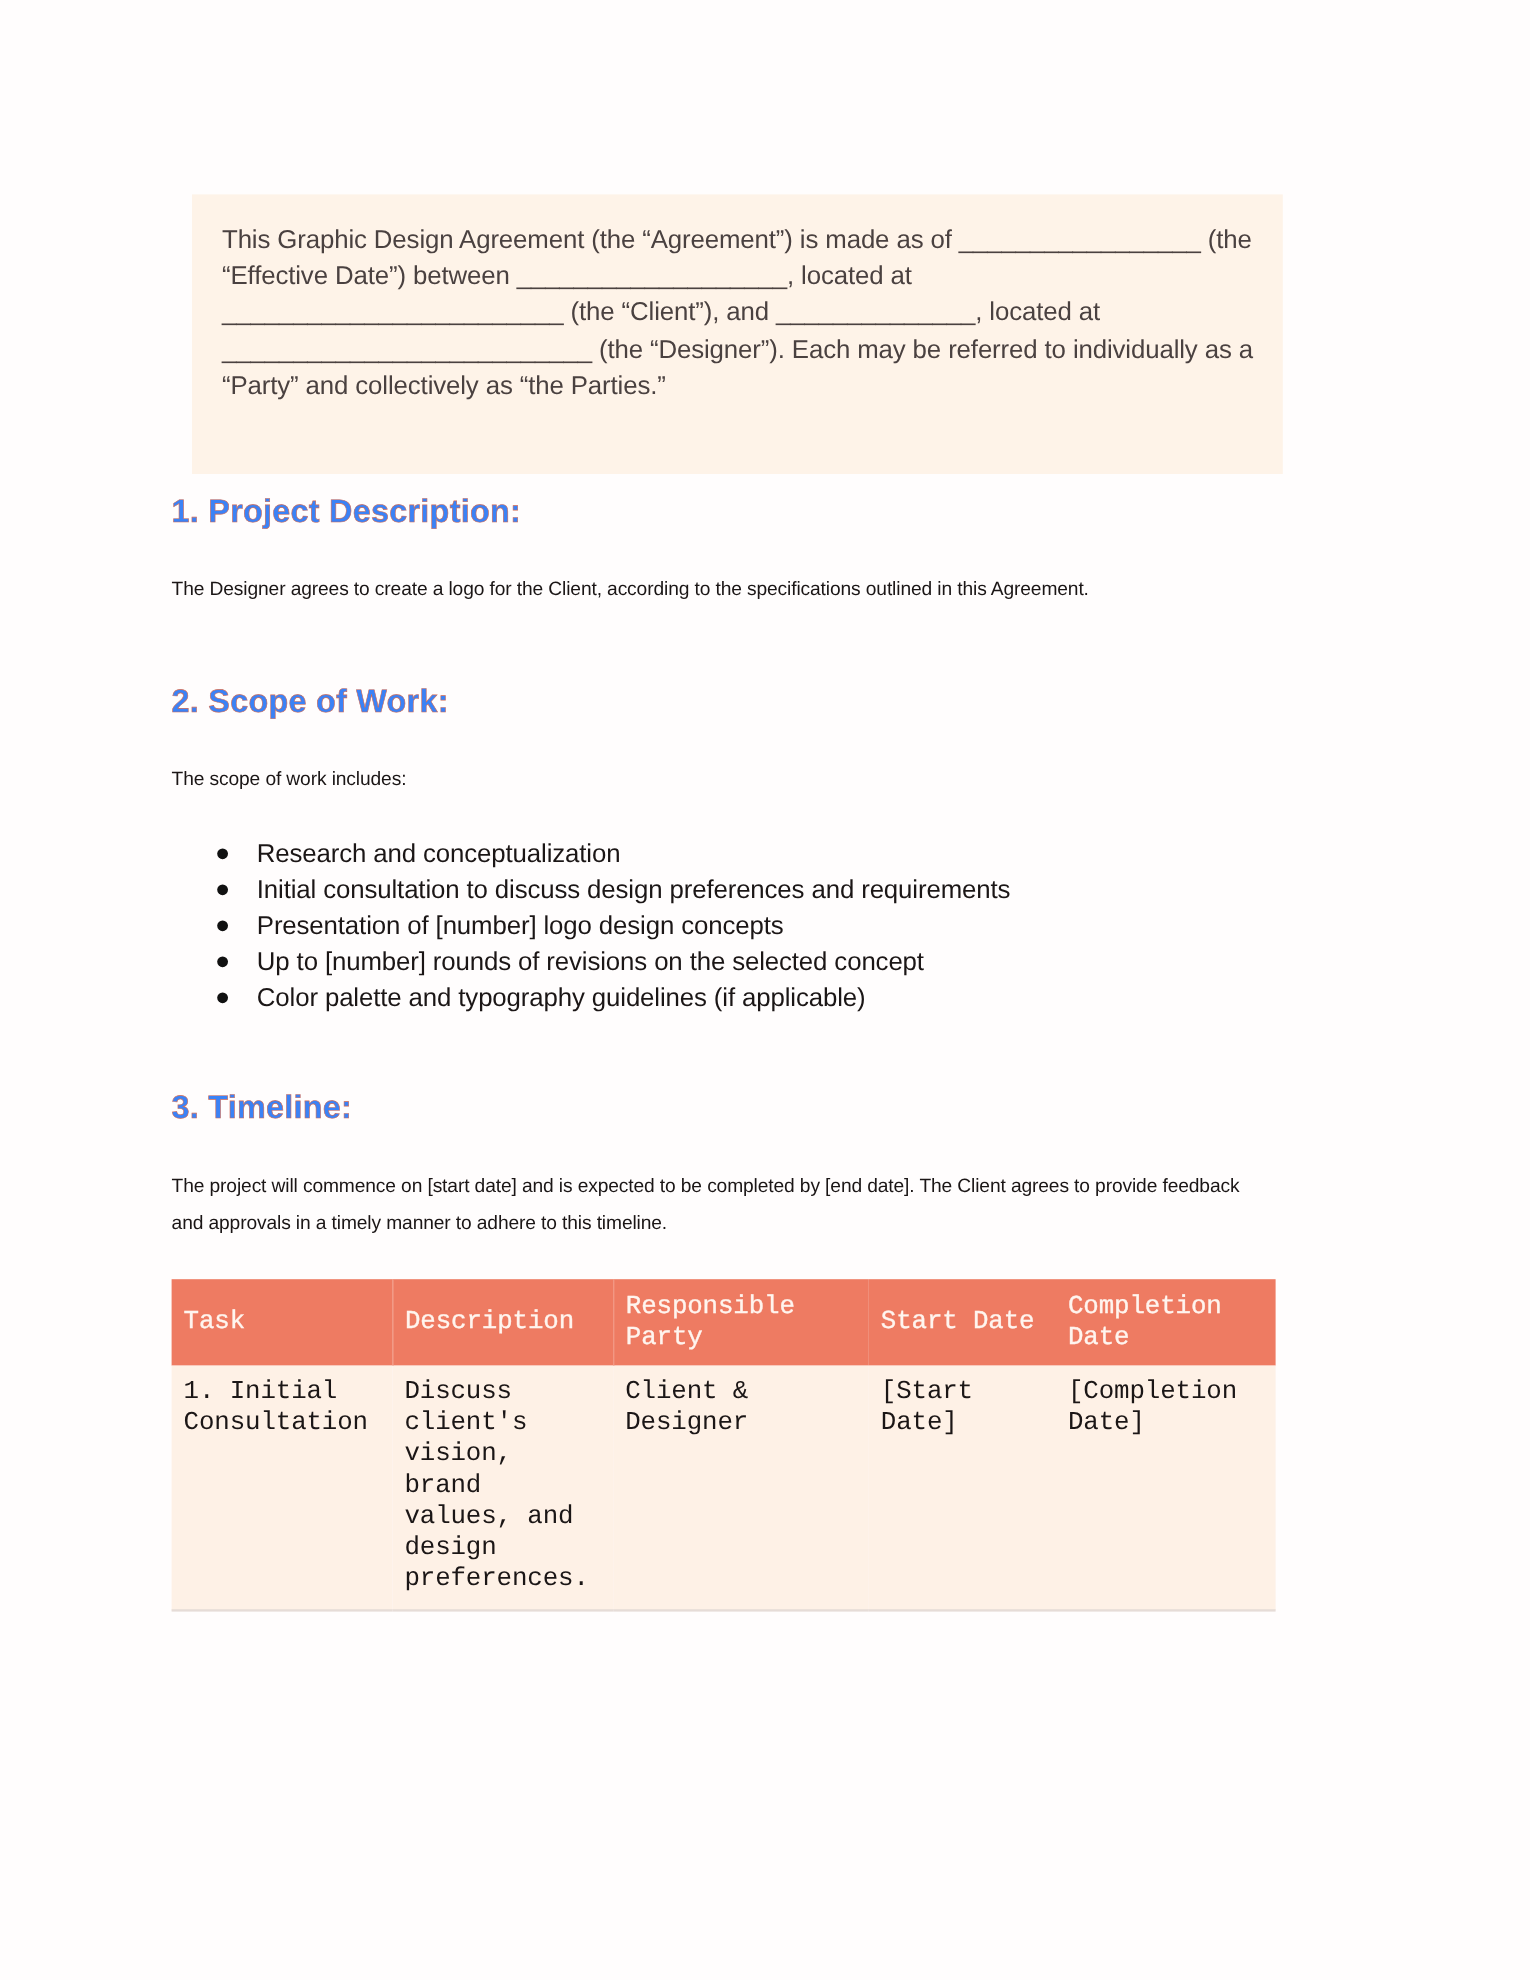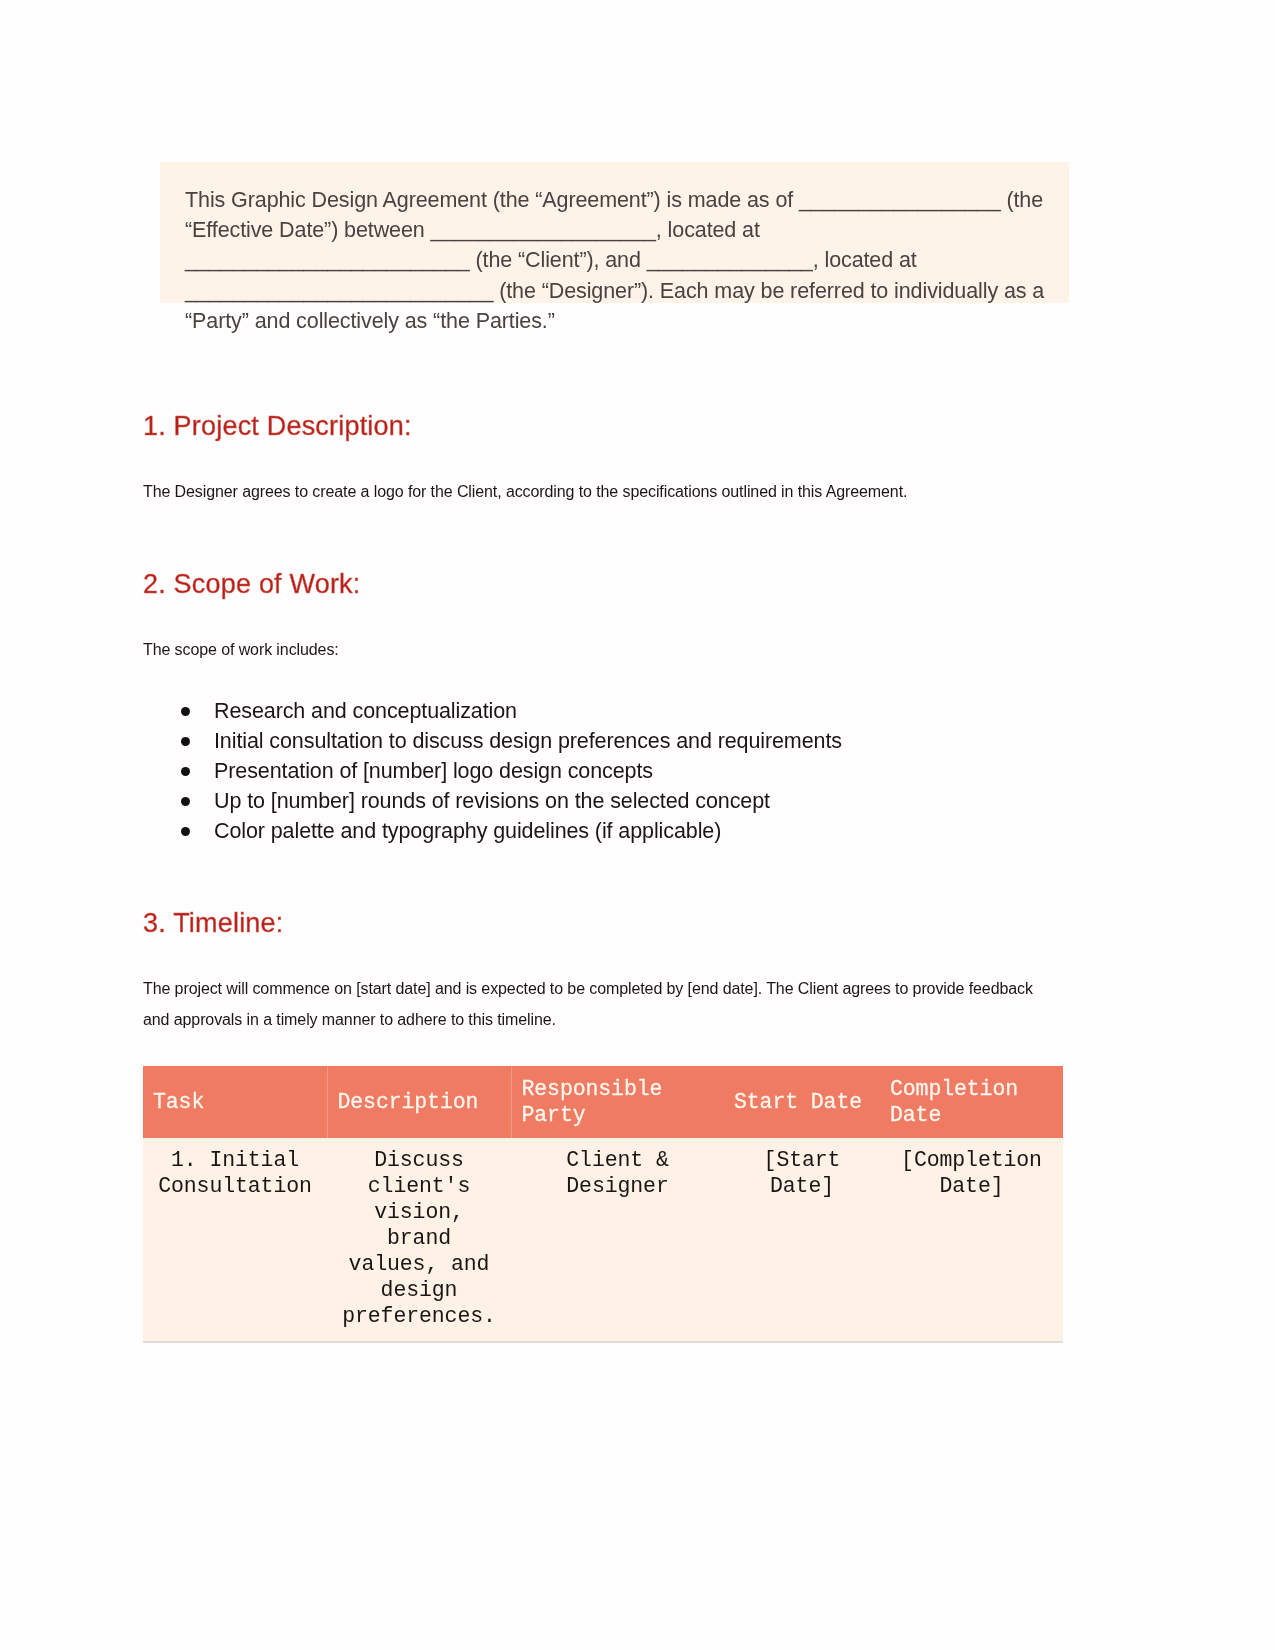--- a/index.html
+++ b/index.html
@@ -1,41 +1,41 @@
 <!DOCTYPE html>
 <html><head>
 <meta charset="utf-8">
 <style>
   html, body { margin: 0; padding: 0; }
   body {
     width: 1275px; height: 1650px; background: #fffdfd; position: relative;
     font-family: "Liberation Sans", sans-serif; color: #1b1616; overflow: hidden;
   }
   .intro {
-    position: absolute; left: 160px; top: 162px; width: 909px; height: 141px;
+    position: absolute; left: 160px; top: 162px; width: 909px; height: 233px;
     background: #fef3e8; box-sizing: border-box; padding: 23px 24px 0 25px;
     color: #4a4140; font-size: 21.5px; line-height: 30.2px; letter-spacing: -0.1px;
   }
   .intro p { margin: 0; }
-  .h { position: absolute; left: 143px; margin: 0; color: #b91c1c;
-       font-size: 27px; font-weight: normal; letter-spacing: 0.2px; -webkit-text-stroke: 0.5px #d06a55; }
+  .h { position: absolute; left: 143px; margin: 0; color: #3b82f6;
+       font-size: 27px; font-weight: bold; letter-spacing: 0.2px; -webkit-text-stroke: 0.5px #d06a55; }
   .para { position: absolute; left: 143px; width: 920px; margin: 0;
           font-size: 16px; line-height: 30.5px; letter-spacing: -0.1px; }
   .bullets { position: absolute; left: 143px; top: 696px; margin: 0; padding: 0; list-style: none;
              font-size: 21.5px; line-height: 30.1px; letter-spacing: -0.1px; }
   .bullets li { position: relative; padding-left: 71px; }
   .bullets li::before { content: ""; position: absolute; left: 38px; top: 11px;
                         width: 9px; height: 9px; border-radius: 50%; background: #111; }
   table.tl { position: absolute; left: 143px; top: 1066px; width: 920px;
              border-collapse: collapse; font-size: 21.5px; line-height: 26px; letter-spacing: -0.1px; font-family: Liberation Mono, monospace; }
   table.tl th { background: #ee7b62; color: #fff5ef; font-weight: normal; text-align: left;
                 padding: 10px 10px 10px 10px; height: 26px; -webkit-text-stroke: 0.3px #fff5ef; }
   table.tl th.div { border-right: 1px solid #f29a86; }
   table.tl td { background: #fef1e6; vertical-align: top; padding: 9px 10px 12px 10px; }
-  table.tl tr.r1 td { border-bottom: 2px solid #e6dcd7; text-align: center; }
+  table.tl tr.r1 td { border-bottom: 2px solid #e6dcd7; }
 </style>
 </head>
 <body>
 
 <div class="intro">
   <p>This Graphic Design Agreement (the “Agreement”) is made as of _________________ (the “Effective Date”) between ___________________, located at ________________________ (the “Client”), and ______________, located at __________________________ (the “Designer”). Each may be referred to individually as a “Party” and collectively as “the Parties.”</p>
 </div>
 
 <h2 class="h" style="top:411px">1. Project Description:</h2>
 <p class="para" style="top:477px">The Designer agrees to create a logo for the Client, according to the specifications outlined in this Agreement.</p>

